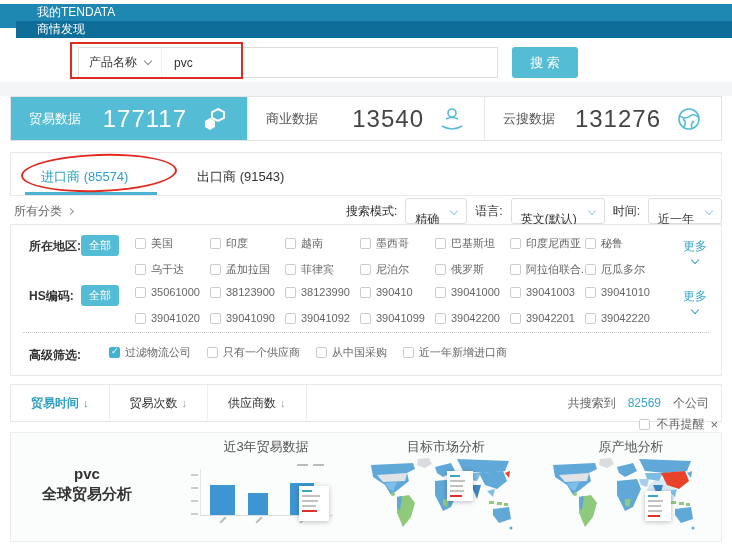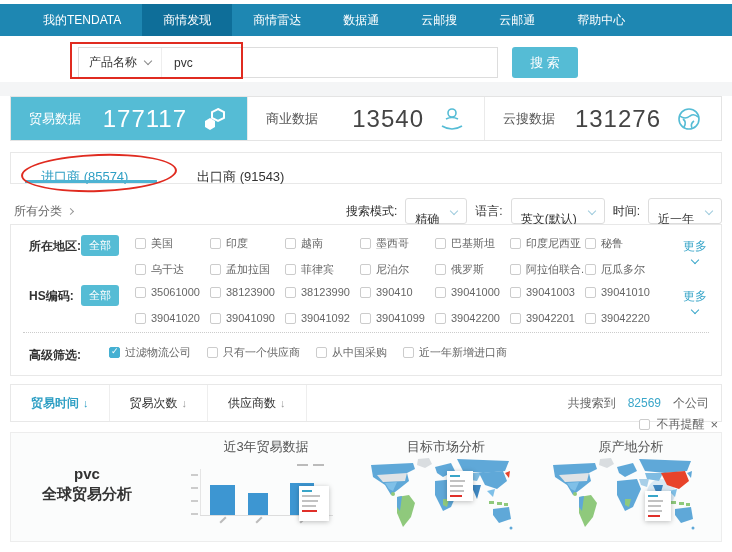--- a/index.html
+++ b/index.html
@@ -1,22 +1,22 @@
 <!DOCTYPE html>
 <html><head>
 <meta charset="utf-8">
 <style>
   * { margin:0; padding:0; box-sizing:border-box; }
   body { background:#fff; }
   #app { position:relative; width:732px; height:552px; background:#fff;
          font-family:"Liberation Sans", sans-serif; overflow:hidden; }
 
   
-  .topnav { position:absolute; top:4px; left:0; right:0; height:32px;
-            background:#1e87b2; display:flex; align-items:stretch; padding-left:22px; }
+  .topnav { position:absolute; top:4px; left:0; right:0; height:24px;
+            background:#1e87b2; display:flex; align-items:stretch; padding-left:16px;flex-direction:column; }
   .nav-item { color:#fff; font-size:12px; display:flex; align-items:center;
               padding:0 21px; cursor:pointer; white-space:nowrap; }
   .nav-item.active { background:#0e6e99; }
 
   
   .red-rect { position:absolute; left:70px; top:42px; width:173px; height:37px;
               border:2px solid #e02b20; z-index:6; pointer-events:none; }
   .input-group { position:absolute; left:78px; top:47px; width:420px; height:31px;
                  border:1px solid #ddd; background:#fff; display:flex; align-items:center; z-index:4; }
   .field-select { display:flex; align-items:center; gap:8px; padding:0 10px;
@@ -34,21 +34,21 @@
   .stats { position:absolute; left:10px; right:10px; top:96px; height:45px;
            border:1px solid #e4e4e4; display:flex; background:#fff; }
   .stat { flex:1; display:flex; align-items:center; padding:0 18px; border-left:1px solid #eaeaea; }
   .stat:first-child { border-left:none; background:#55bcd5; }
   .stat-label { font-size:13px; color:#555; }
   .stat:first-child .stat-label, .stat:first-child .stat-value { color:#fff; }
   .stat-value { font-size:24px; color:#444; margin-left:auto; letter-spacing:1px; }
   .stat-icon { margin-left:14px; display:flex; }
 
   
-  .tabs-card { position:absolute; left:10px; right:10px; top:152px; height:32px;
+  .tabs-card { position:absolute; left:10px; right:10px; top:152px; height:44px;
                background:#fff; border:1px solid #e8e8e8; }
   .tab { position:absolute; top:15px; font-size:13px; cursor:pointer; white-space:nowrap; }
   .tab.t1 { left:30px; color:#2e9fc4; }
   .tab.t2 { left:186px; color:#333; }
   .tab-underline { position:absolute; left:14px; bottom:0; width:132px; height:3px; background:#4db3d3; }
   .red-ellipse { position:absolute; left:10px; top:1px; width:156px; height:38px;
                  border:2px solid #e02b20; border-radius:50%; transform:rotate(-2deg); pointer-events:none; }
 
   
   .crumb { position:absolute; left:14px; top:203px; font-size:12px; color:#666;

